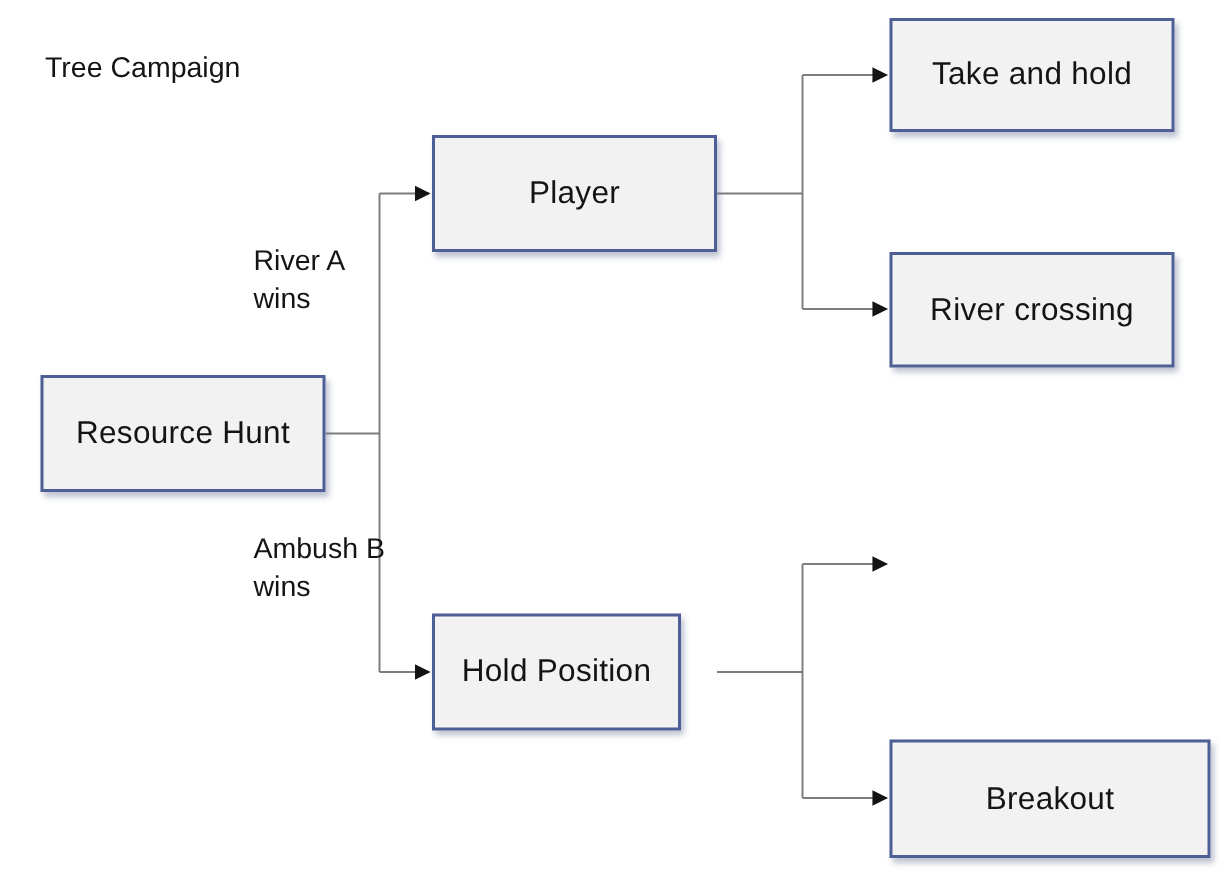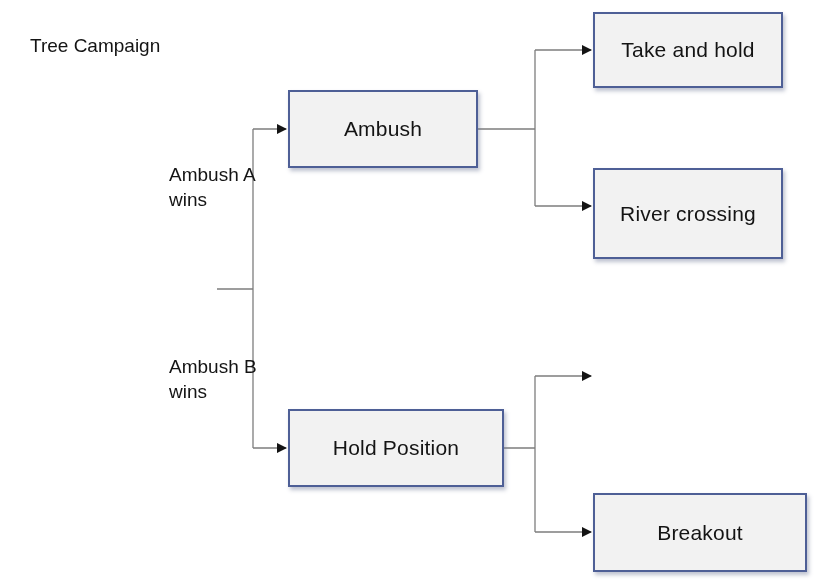--- a/index.html
+++ b/index.html
@@ -82,44 +82,47 @@
     <path class="connector" d="M535,50 V206"></path>
     <path class="connector" d="M535,50 H591" marker-end="url(#arrow)"></path>
     <path class="connector" d="M535,206 H591" marker-end="url(#arrow)"></path>
 
     <path class="connector" d="M478,448 H535"></path>
     <path class="connector" d="M535,376 V532"></path>
     <path class="connector" d="M535,376 H591" marker-end="url(#arrow)"></path>
     <path class="connector" d="M535,532 H591" marker-end="url(#arrow)"></path>
   </svg>
 
+  <div class="node" style="left:27px;top:250px;width:190px;height:78px">
+    <span class="node-label">Resource Hunt</span>
+  </div>
 
   <div class="node" style="left:288px;top:90px;width:190px;height:78px">
-    <span class="node-label">Ambush</span>
+    <span class="node-label">Player</span>
   </div>
 
-  <div class="node" style="left:288px;top:409px;width:216px;height:78px">
+  <div class="node" style="left:288px;top:409px;width:166px;height:78px">
     <span class="node-label">Hold Position</span>
   </div>
 
   <div class="node" style="left:593px;top:12px;width:190px;height:76px">
     <span class="node-label">Take and hold</span>
   </div>
 
-  <div class="node" style="left:593px;top:168px;width:190px;height:91px">
+  <div class="node" style="left:593px;top:168px;width:190px;height:77px">
     <span class="node-label">River crossing</span>
   </div>
 
 
   <div class="node" style="left:593px;top:493px;width:214px;height:79px">
     <span class="node-label">Breakout</span>
   </div>
 
   <div class="edge-label" style="left:169px;top:162px">
-    <span>Ambush A</span>
+    <span>River A</span>
     <span>wins</span>
   </div>
 
   <div class="edge-label" style="left:169px;top:354px">
     <span>Ambush B</span>
     <span>wins</span>
   </div>
 
 </div>
 

